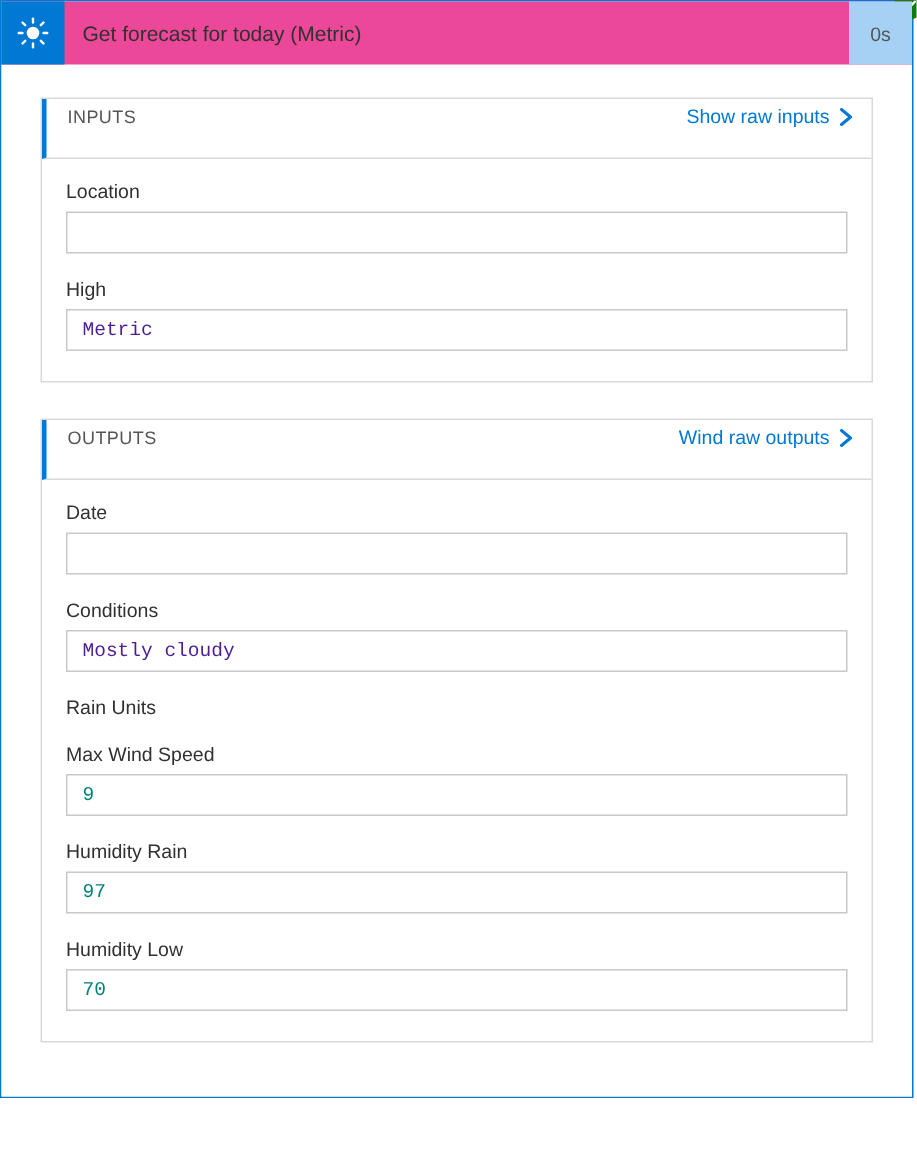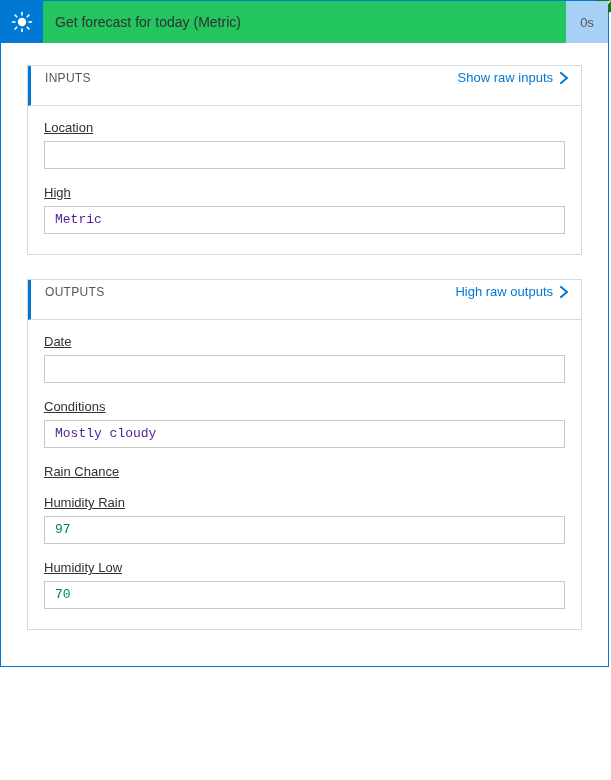--- a/index.html
+++ b/index.html
@@ -15,21 +15,21 @@
   .card {
     border: 1px solid #0078d4;
     position: relative;
     width: 609px;
     margin: 0;
   }
   .header {
     display: flex;
     align-items: stretch;
     height: 42px;
-    background: #22c55e;
+    background: #ec4899;
     position: relative;
   }
   .header-icon {
     width: 42px;
     height: 42px;
     background: #0078d4;
     display: flex;
     align-items: center;
     justify-content: center;
   }
@@ -100,21 +100,20 @@
     padding: 14px 16px 16px 16px;
   }
   .field {
     margin-bottom: 16px;
   }
   .field:last-child { margin-bottom: 4px; }
   .field-label {
     font-size: 13px;
     color: #323130;
     margin-bottom: 6px;
-    text-decoration: underline;
   }
   .field-value {
     border: 1px solid #c8c8c8;
     min-height: 28px;
     padding: 5px 10px;
     font-family: Consolas, "Courier New", monospace;
     font-size: 13px;
     color: #4c1d95;
     background: #fff;
   }
@@ -174,39 +173,43 @@
           <div class="field-label">High</div>
           <div class="field-value">Metric</div>
         </div>
       </div>
     </div>
 
     <div class="panel">
       <div class="panel-header">
         <div class="title">OUTPUTS</div>
         <div class="link">
-          <span>High raw outputs</span>
+          <span>Wind raw outputs</span>
           <span class="chev">
             <svg width="10" height="12" viewBox="0 0 10 12">
                 <path d="M2 1 L8 6 L2 11" stroke="#0078d4" stroke-width="2" fill="none" stroke-linecap="round" stroke-linejoin="round"></path>
               </svg>
           </span>
         </div>
       </div>
       <div class="panel-body">
         <div class="field">
           <div class="field-label">Date</div>
           <div class="field-value"></div>
         </div>
         <div class="field">
           <div class="field-label">Conditions</div>
           <div class="field-value">Mostly cloudy</div>
         </div>
         <div class="field">
-          <div class="field-label">Rain Chance</div>
+          <div class="field-label">Rain Units</div>
+        </div>
+        <div class="field">
+          <div class="field-label">Max Wind Speed</div>
+          <div class="field-value num">9</div>
         </div>
         <div class="field">
           <div class="field-label">Humidity Rain</div>
           <div class="field-value num">97</div>
         </div>
         <div class="field">
           <div class="field-label">Humidity Low</div>
           <div class="field-value num">70</div>
         </div>
       </div>

